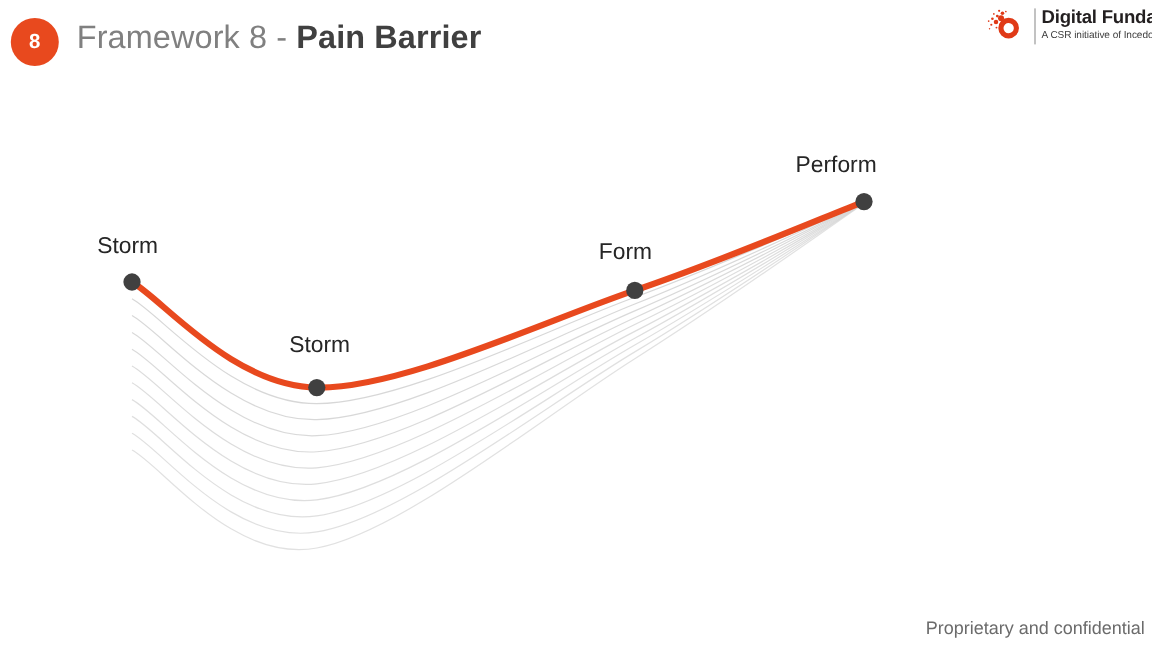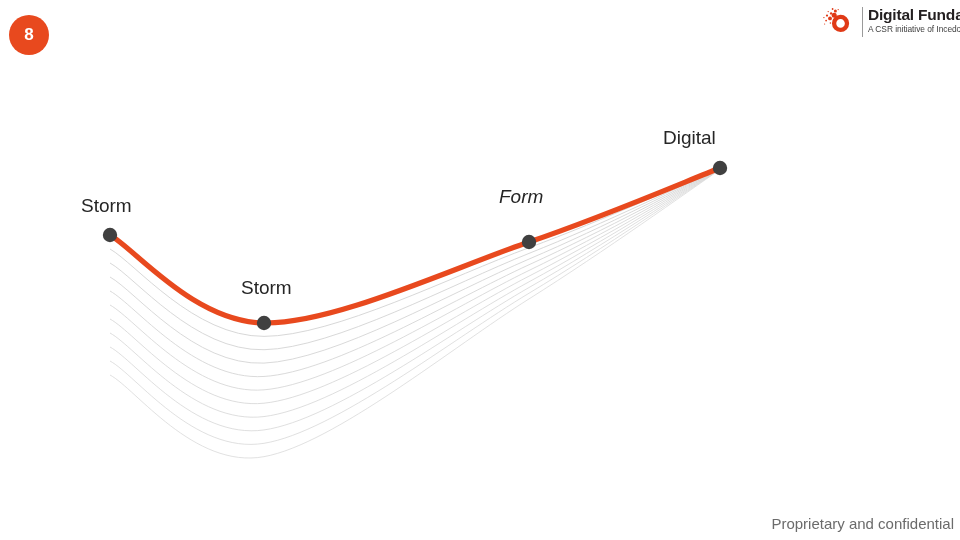--- a/index.html
+++ b/index.html
@@ -128,20 +128,23 @@
     white-space: nowrap;
   }
 </style>
 </head>
 <body>
 
 <div class="slide-header">
 
   <div class="number-badge">8</div>
 
+  <div class="page-title">
+    <span>Framework 8 - </span><span class="title-strong">Pain Barrier</span>
+  </div>
 
   <div class="brand-logo">
     <div class="logo-mark">
       <svg width="40" height="32" viewBox="0 0 40 32">
         <g fill="#E03A17">
           <path d="M18.5 7.8 a8.6 8.6 0 1 0 0.1 17.2 a8.6 8.6 0 0 0 -0.1 -17.2 z
                    m0.1 4.3 a4.3 4.3 0 1 1 -0.1 8.6 a4.3 4.3 0 0 1 0.1 -8.6 z"></path>
           <circle cx="12.2" cy="8.2" r="2.5"></circle>
           <circle cx="8.0" cy="11.4" r="1.9"></circle>
           <circle cx="13.4" cy="4.0" r="1.5"></circle>
@@ -186,17 +189,17 @@
     <g id="marker-group">
         <circle cx="110" cy="165" r="7.2" fill="#404040"></circle>
         <circle cx="264" cy="253" r="7.2" fill="#404040"></circle>
         <circle cx="529" cy="172" r="7.2" fill="#404040"></circle>
         <circle cx="720" cy="98" r="7.2" fill="#404040"></circle>
       </g>
   </svg>
 
   <div class="stage-label" style="left:81px; top:125px;">Storm</div>
   <div class="stage-label" style="left:241px; top:207px;text-align:center;">Storm</div>
-  <div class="stage-label" style="left:499px; top:116px;font-style:italic;">Form</div>
-  <div class="stage-label" style="left:663px; top:57px;">Digital</div>
+  <div class="stage-label" style="left:499px; top:130px;">Form</div>
+  <div class="stage-label" style="left:663px; top:57px;">Perform</div>
 </div>
 
 <div class="slide-footer">Proprietary and confidential</div>
 
 </body></html>

